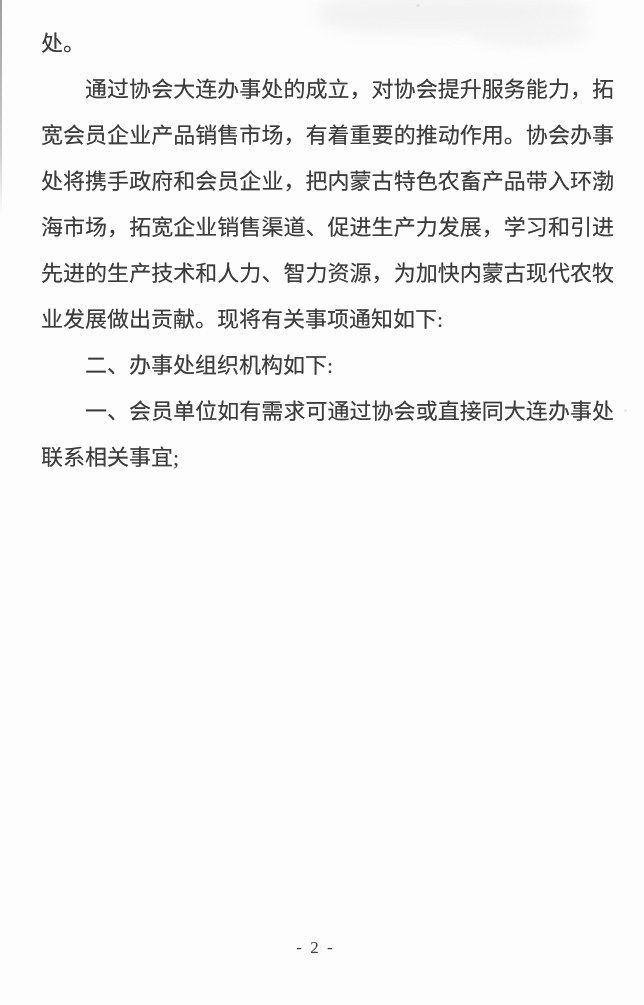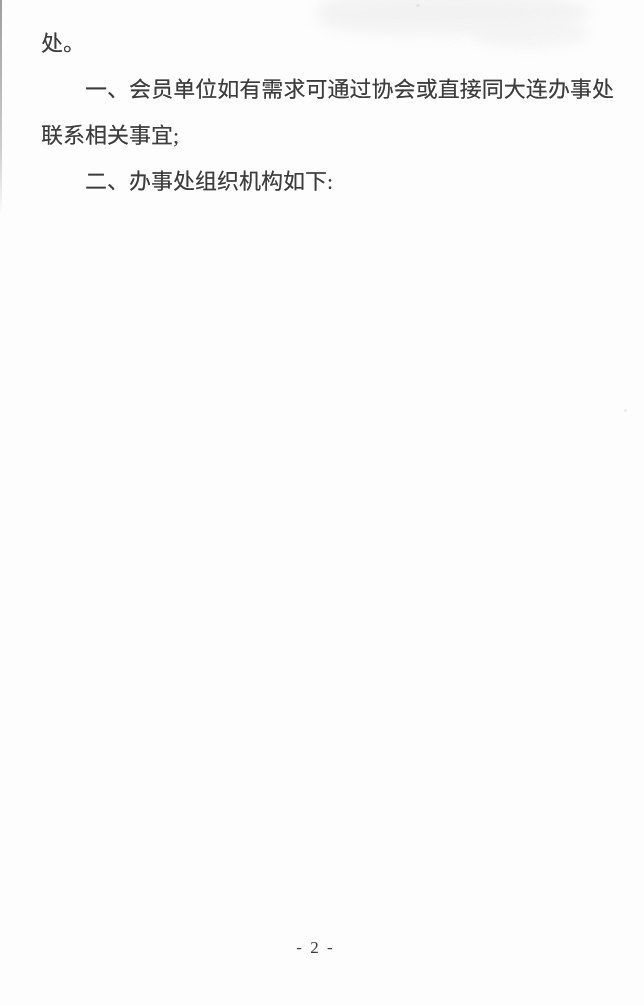--- a/index.html
+++ b/index.html
@@ -110,19 +110,20 @@
 <div class="page">
 
   <div class="blotch-top-right"></div>
   <div class="blotch-top-right-2"></div>
   <div class="edge-strip-left"></div>
   <div class="speck-1"></div>
   <div class="speck-2"></div>
 
   <div class="content">
     <p class="no-indent">处。</p>
+    <p>通过协会大连办事处的成立，对协会提升服务能力，拓宽会员企业产品销售市场，有着重要的推动作用。协会办事处将携手政府和会员企业，把内蒙古特色农畜产品带入环渤海市场，拓宽企业销售渠道、促进生产力发展，学习和引进先进的生产技术和人力、智力资源，为加快内蒙古现代农牧业发展做出贡献。现将有关事项通知如下:</p>
+    <p>二、办事处组织机构如下:</p>
     <p>一、会员单位如有需求可通过协会或直接同大连办事处联系相关事宜;</p>
-    <p>二、办事处组织机构如下:</p>
   </div>
 
   <div class="footer">- 2 -</div>
 
 </div>
 
 </body></html>

